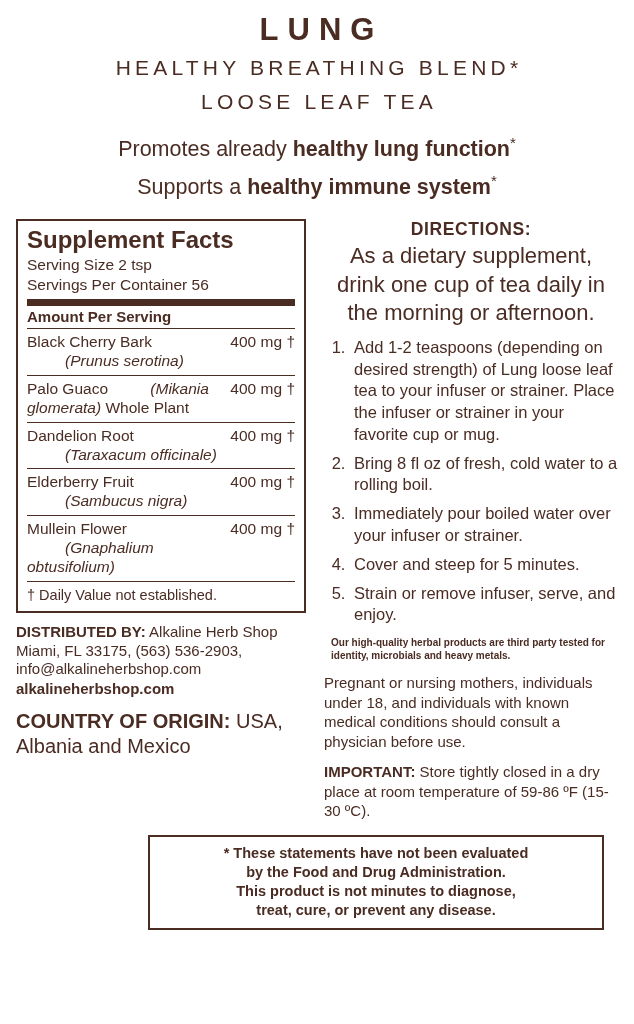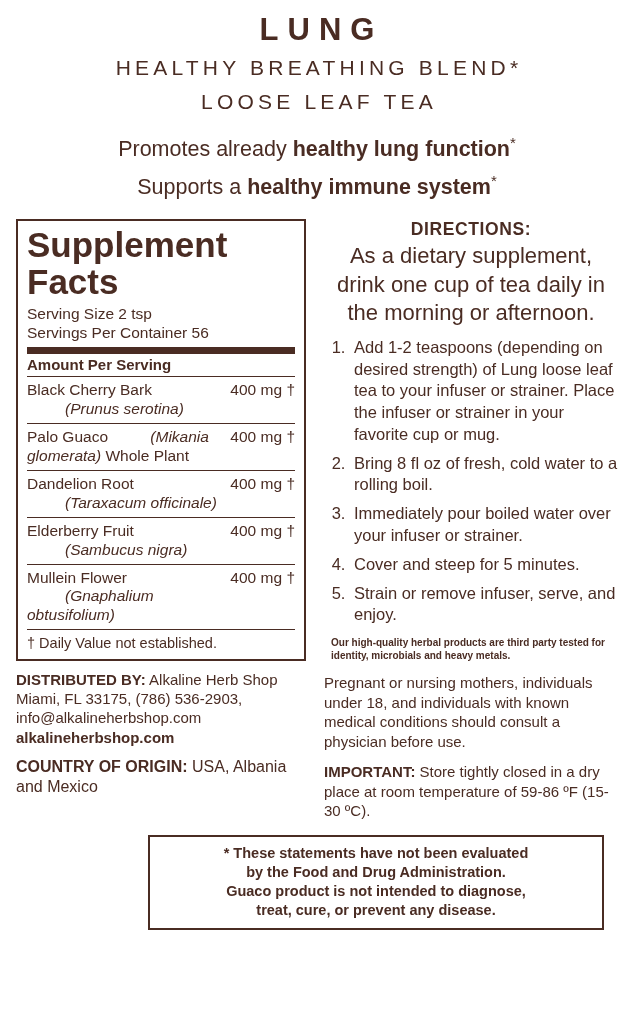--- a/index.html
+++ b/index.html
@@ -78,21 +78,21 @@
     padding-left: 18px;
   }
 
   
   .sf-box {
     border: 2.5px solid #4a2c23;
     padding: 6px 9px 8px 9px;
     box-sizing: border-box;
   }
   .sf-title {
-    font-size: 35px;
+    font-size: 24px;
     font-weight: bold;
     line-height: 1.05;
     margin-bottom: 3px;
   }
   .sf-serving {
     font-size: 15.5px;
     line-height: 1.25;
   }
   .rule-thick {
     border-bottom: 7px solid #4a2c23;
@@ -140,21 +140,21 @@
   .dist b {
     font-weight: bold;
   }
   .dist .site {
     font-weight: bold;
     display: block;
     margin-top: 1px;
   }
   .origin {
     margin-top: 10px;
-    font-size: 16px;
+    font-size: 20px;
     line-height: 1.25;
   }
   .origin b { font-weight: bold; }
 
   
   .dir-title {
     text-align: center;
     font-size: 17.5px;
     font-weight: bold;
     letter-spacing: 0.6px;
@@ -290,21 +290,21 @@
             <span>†</span>
           </div>
         </div>
         <div class="rule-thin"></div>
 
         <div class="sf-foot">† Daily Value not established.</div>
       </div>
 
       <div class="dist">
         <b>DISTRIBUTED BY:</b><span> Alkaline Herb Shop</span><br>
-        <span>Miami, FL 33175, (786) 536-2903,</span><br>
+        <span>Miami, FL 33175, (563) 536-2903,</span><br>
         <span>info@alkalineherbshop.com</span>
         <span class="site">alkalineherbshop.com</span>
       </div>
 
       <div class="origin">
         <b>COUNTRY OF ORIGIN:</b><span> USA, Albania and Mexico</span>
       </div>
     </div>
 
     <div class="col-right">
@@ -323,17 +323,17 @@
       <div class="note">Pregnant or nursing mothers, individuals under 18, and individuals with known medical conditions should consult a physician before use.</div>
       <div class="note">
         <b>IMPORTANT:</b><span> Store tightly closed in a dry place at room temperature of 59-86 ºF (15-30 ºC).</span>
       </div>
     </div>
   </div>
 
   <div class="disc">
     <div>* These statements have not been evaluated</div>
     <div>by the Food and Drug Administration.</div>
-    <div>Guaco product is not intended to diagnose,</div>
+    <div>This product is not minutes to diagnose,</div>
     <div>treat, cure, or prevent any disease.</div>
   </div>
 
 </div>
 
 </body></html>

